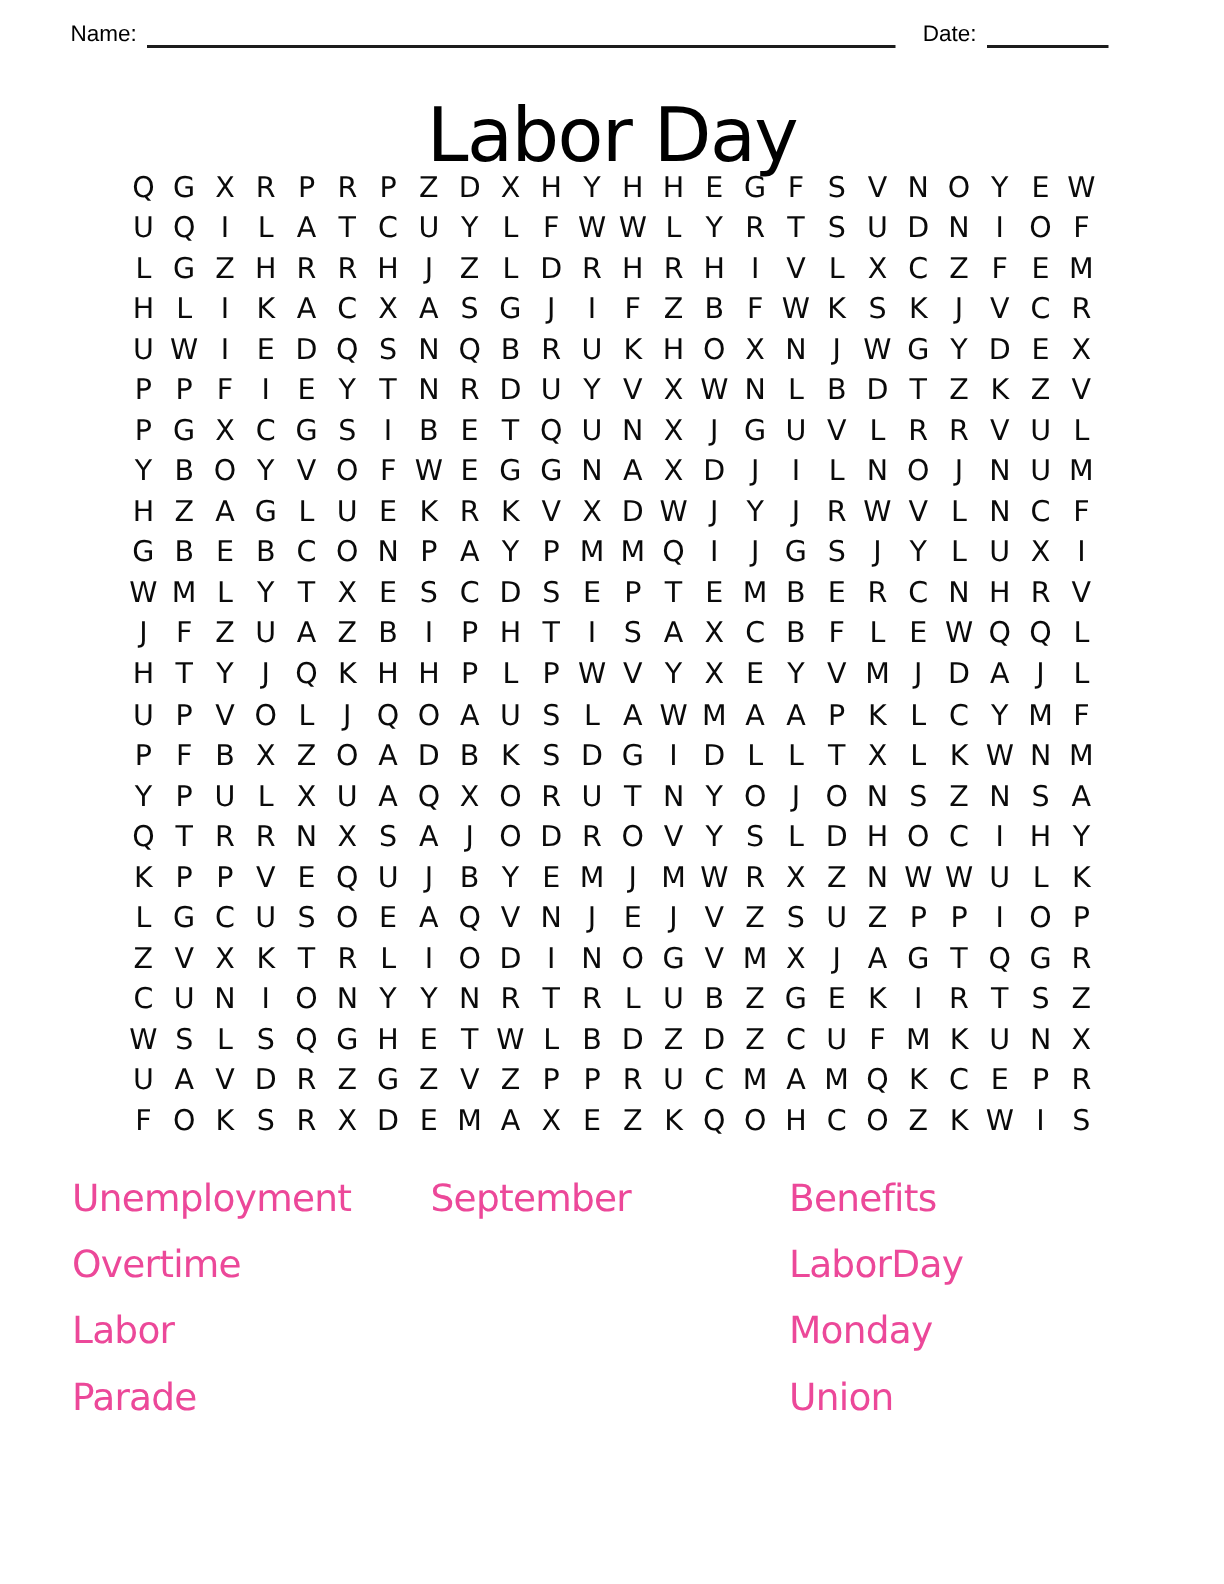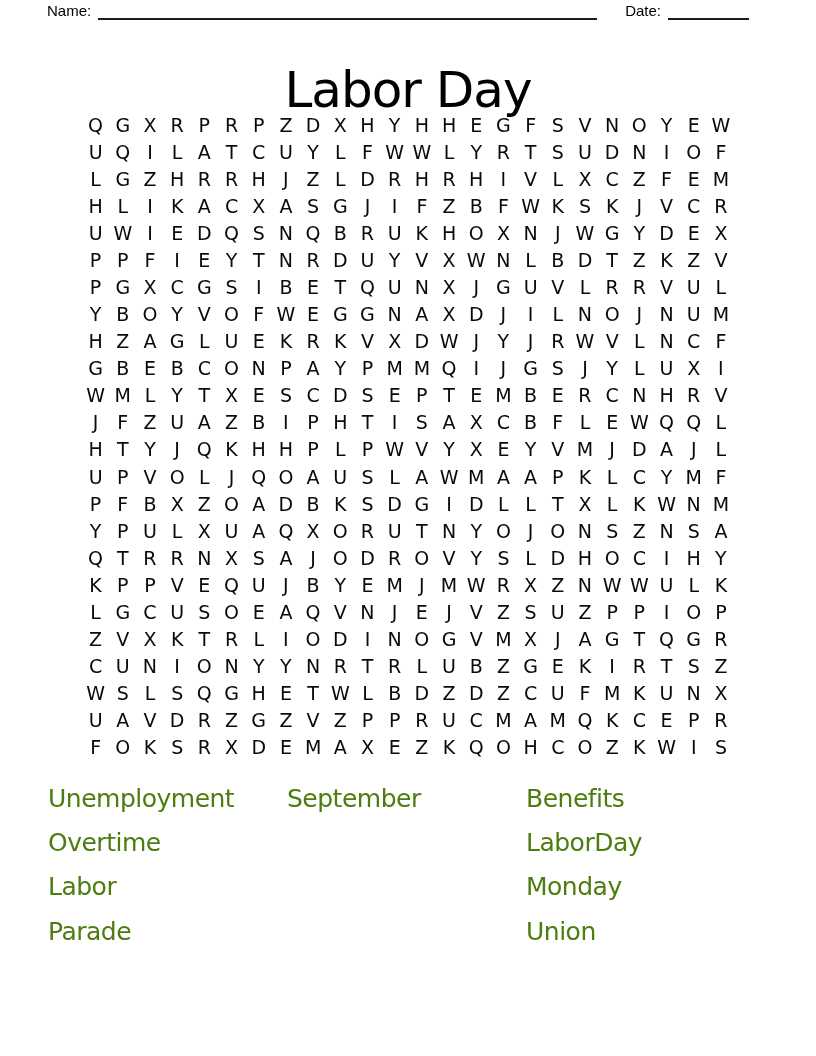--- a/index.html
+++ b/index.html
@@ -8,35 +8,35 @@
     position: relative;
     background: #ffffff;
     color: #000000;
     font-family: "DejaVu Sans", sans-serif;
     overflow: hidden;
   }
 
   
   .header {
     position: absolute;
-    top: 1px;
+    top: 13px;
     left: 47px;
     display: flex;
     align-items: flex-start;
     font-family: "Liberation Sans", sans-serif;
     font-size: 15px;
     line-height: 19px;
   }
   .blank-line {
     display: inline-block;
     height: 19px;
     border-bottom: 2px solid #1c1c1c;
   }
   .name-line  { width: 499px; margin-left: 7px; }
-  .date-label { margin-left: 28px; }
+  .date-label { margin-left: 18px; }
   .date-line  { width: 81px;  margin-left: 7px; }
 
   
   .title {
     position: absolute;
     top: 37px;
     left: 0;
     width: 100%;
     text-align: center;
     font-size: 50px;
@@ -76,21 +76,21 @@
     display: flex;
     flex-direction: column;
   }
   .word {
     height: 44.4px;
     display: flex;
     align-items: center;
     font-size: 25px;
     font-weight: 500;
     letter-spacing: -0.5px;
-    color: #4d7c0f;
+    color: #ec4899;
   }
 </style>
 </head>
 <body>
 
 <div class="header">
   <span>Name:</span>
   <span class="blank-line name-line"></span>
   <span class="date-label">Date:</span>
   <span class="blank-line date-line"></span>

